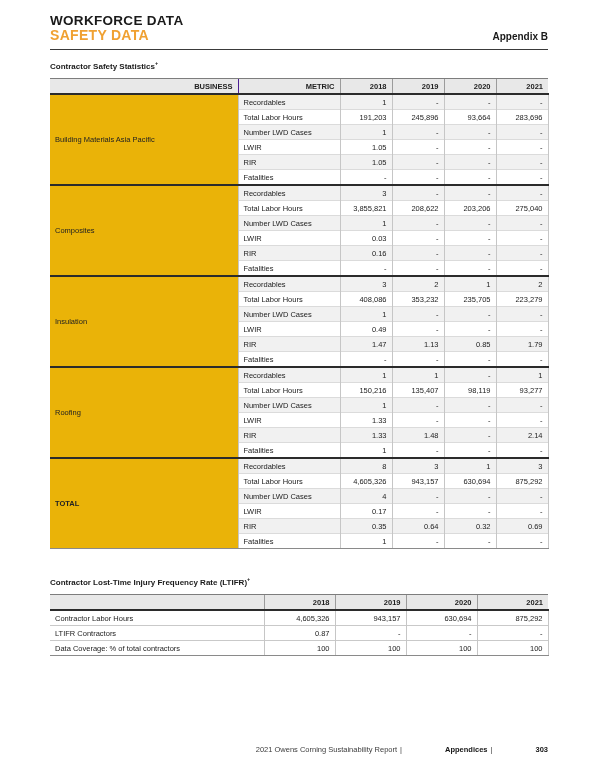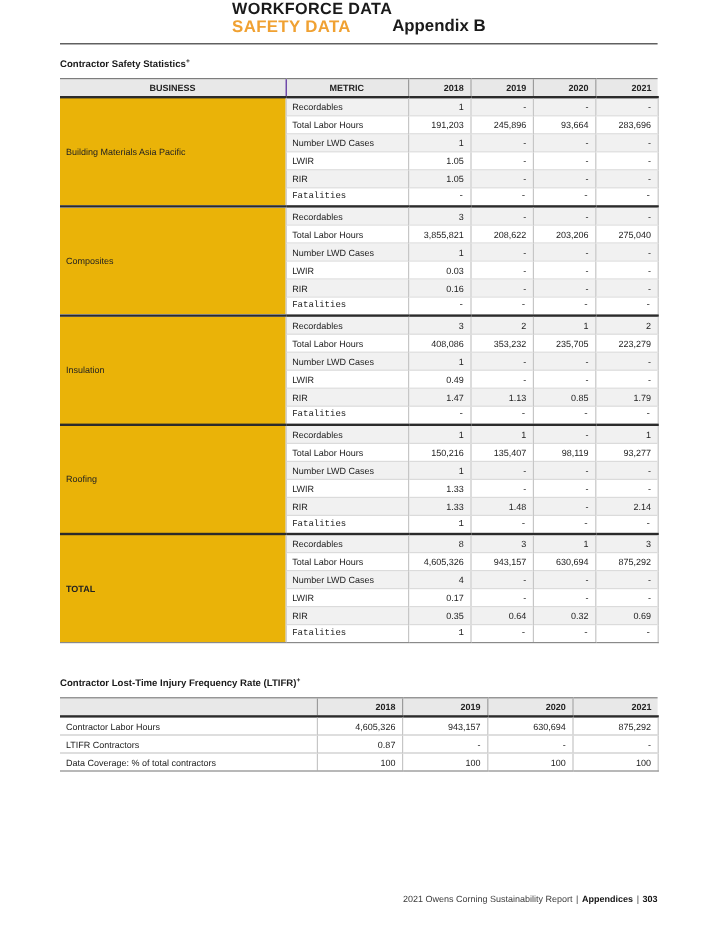--- a/index.html
+++ b/index.html
@@ -11,53 +11,53 @@
     --border_mid:#8A8A8A;
   }
   *{box-sizing:border-box;}
   html,body{margin:0;padding:0;}
   body{
     width:600px;height:776px;background:#ffffff;position:relative;
     font-family:"Liberation Sans","DejaVu Sans",sans-serif;color:#222;
     overflow:hidden;
   }
   .page{position:absolute;left:50px;top:0;width:498px;}
-  header{display:flex;justify-content:center;align-items:flex-end;}
+  header{display:flex;justify-content:space-between;align-items:flex-end;margin-top:13px;}
   .title1{font-size:13.5px;font-weight:bold;letter-spacing:.3px;line-height:15px;color:#1A1A1A;margin:0;}
   .title2{font-size:14px;font-weight:bold;letter-spacing:.3px;line-height:15px;color:var(--accent_orange);margin:0;}
-  .appendix{font-size:14px;font-weight:bold;color:#1A1A1A;padding-bottom:1px;}
+  .appendix{font-size:10px;font-weight:bold;color:#1A1A1A;padding-bottom:1px;}
   .rule{border:none;border-top:1.5px solid #3A3A3A;margin:6px 0 0 0;}
   .section-title{margin-top:12px;font-size:8px;font-weight:bold;color:#1A1A1A;}
   .section-title sup{font-size:5.5px;vertical-align:super;line-height:0;}
   .t2{margin-top:29px;}
   table{border-collapse:collapse;width:498px;margin-top:7px;font-size:7.5px;table-layout:fixed;}
   th,td{padding:2.5px 5px;line-height:9px;overflow:hidden;white-space:nowrap;}
   thead th{
-    background:var(--header_row_bg);font-weight:bold;text-align:center;
+    background:var(--header_row_bg);font-weight:bold;text-align:right;
     border-top:1px solid #7D7D7D;border-bottom:2px solid var(--rule_dark);
   }
   thead th.num{text-align:right;border-left:1px solid #9B9B9B;}
   thead th.metric{border-left:1px solid #4c1d95;}
   tbody td{border-top:1px solid #DBDBDB;}
   td.num{text-align:right;border-left:1px solid var(--border_light);}
   td.num:last-child{border-right:1px solid var(--border_light);}
   td.metric{text-align:left;border-left:1px solid var(--border_light);}
   td.business{background:#eab308;vertical-align:middle;text-align:left;border-top:none;}
   td.business.bold{font-weight:bold;}
   tr.stripe td:not(.business){background:var(--stripe_bg);}
-  tr.block-end td{border-bottom:2px solid var(--rule_dark);font-family:Liberation Mono, monospace;}
+  tr.block-end td{border-bottom:2px solid var(--rule_dark);}
   td.business{border-bottom:2px solid var(--rule_dark);}
   tr.block-end.last-block td{border-bottom:1px solid var(--border_mid);}
   td.business.last{border-bottom:1px solid var(--border_mid);}
   #table2 tbody td{border-top:1px solid #C9C9C9;}
   #table2 tbody tr:last-child td{border-bottom:1px solid var(--border_mid);}
   footer{
     position:absolute;right:52px;bottom:22px;font-size:7.5px;color:#3C3C3C;
   }
-  footer b{color:#141414;}
+  footer b{color:#141414;margin-left:40px;}
   footer .sep{margin:0 3px;color:#3C3C3C;}
 </style>
 </head>
 <body>
 
 <div class="page">
 
   <header>
     <div>
       <div class="title1">WORKFORCE DATA</div>

